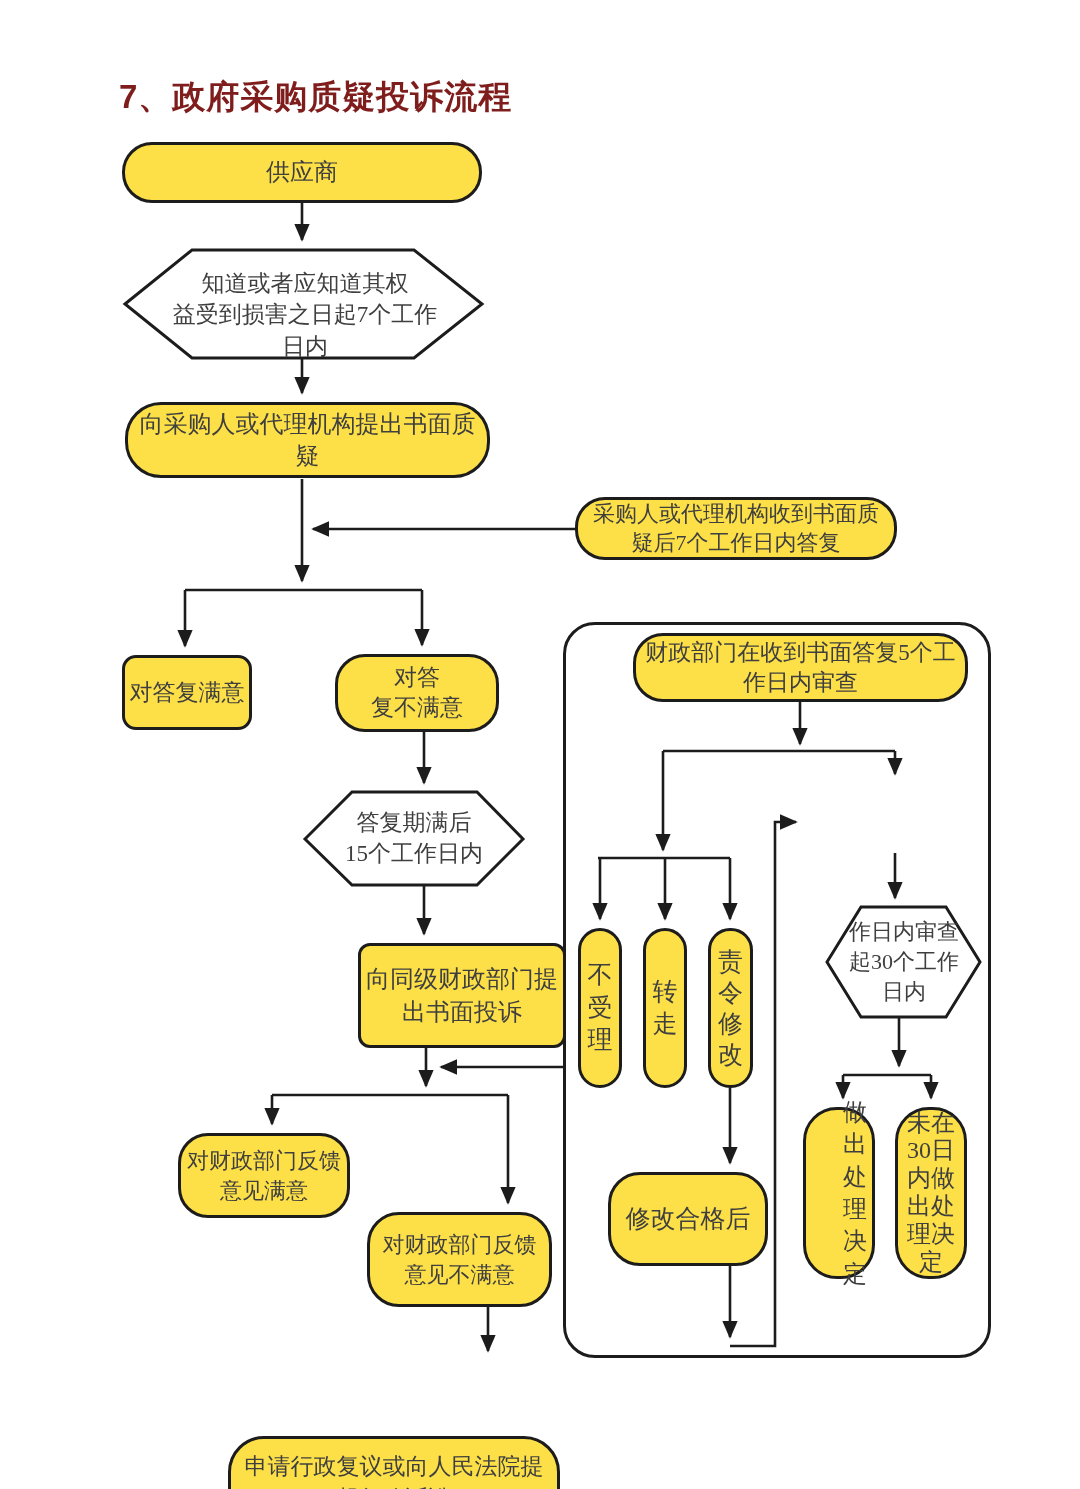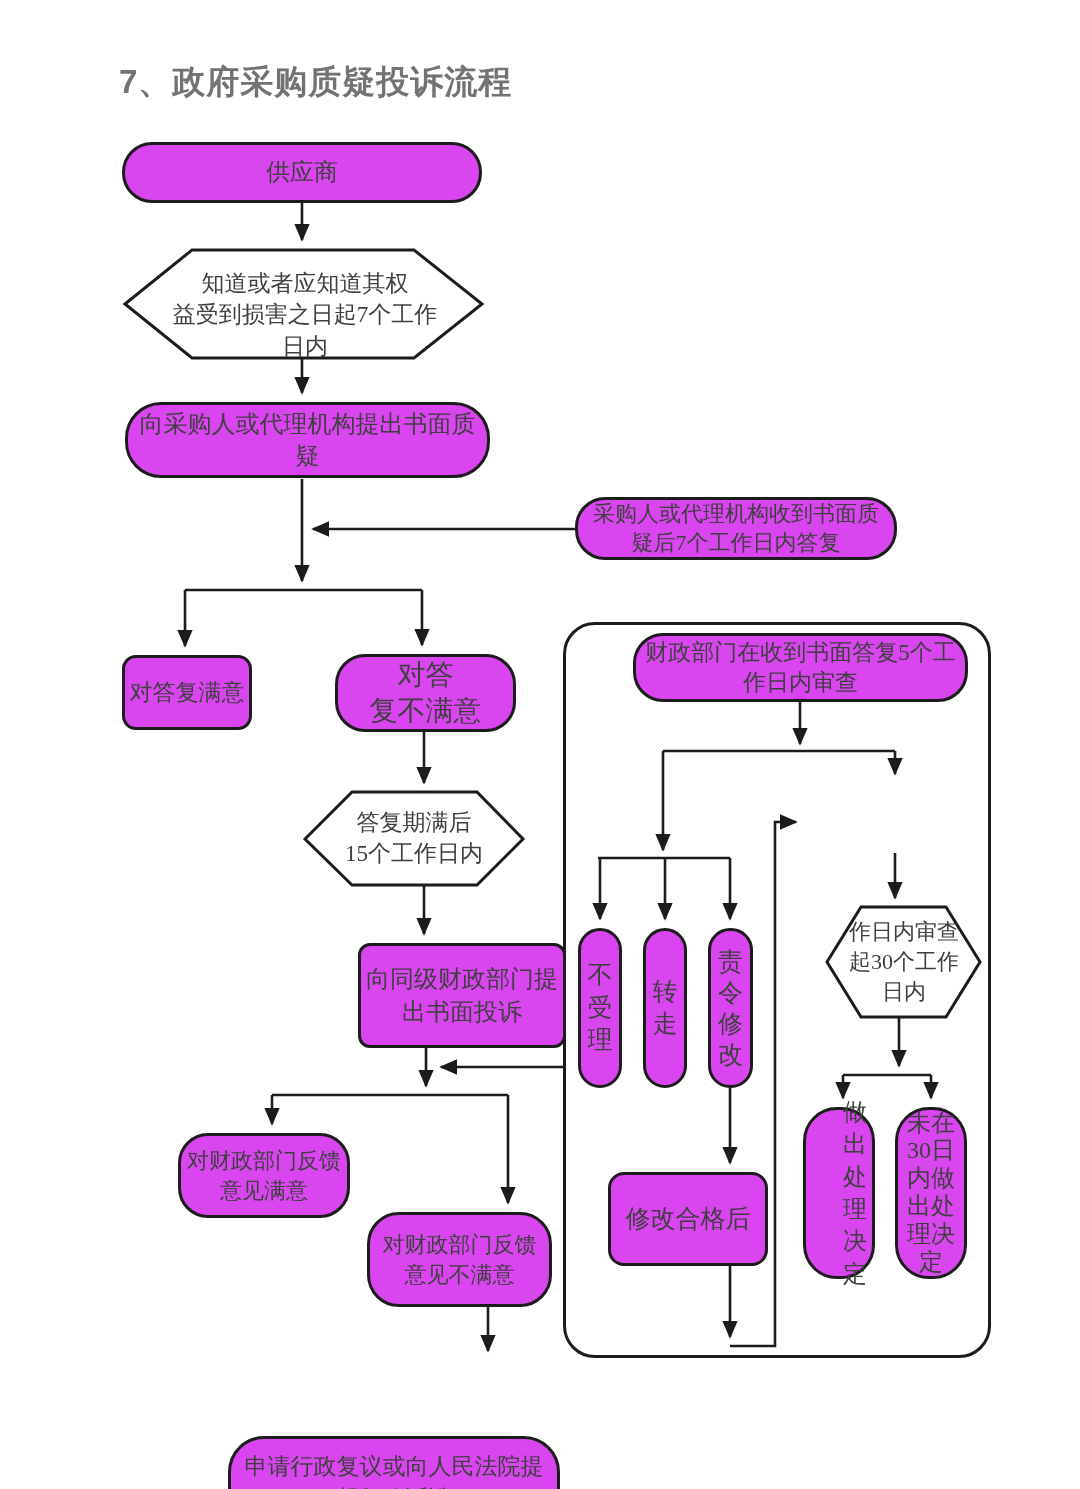--- a/index.html
+++ b/index.html
@@ -4,39 +4,39 @@
 <style>
   html,body{margin:0;padding:0;background:#ffffff;}
   .page{
     position:relative;
     width:1080px;height:1489px;
     background:#ffffff;
     font-family:"Liberation Serif","DejaVu Serif",serif;
     overflow:hidden;
   }
   .title{
-    position:absolute;left:119px;top:60px;
+    position:absolute;left:119px;top:75px;
     font-family:"Liberation Sans","DejaVu Sans",sans-serif;
-    font-size:33px;font-weight:bold;color:#737373;
+    font-size:33px;font-weight:bold;color:#7f1d1d;
     letter-spacing:1px;white-space:nowrap;
   }
   svg.wires{position:absolute;left:0;top:0;}
   .node{
     position:absolute;
     display:flex;align-items:center;justify-content:center;
     text-align:center;
     white-space:pre-line;
     color:#3f3f3f;
     box-sizing:border-box;
     line-height:1.35;
   }
   .box{
     border:3px solid #1c1c1c;
     border-radius:30px;
-    background:#d946ef;
+    background:#fde047;
   }
   .container-box{
     position:absolute;
     border:3px solid #1c1c1c;
     border-radius:32px;
     background:transparent;
     box-sizing:border-box;
   }
   .hex-label{background:transparent;}
 </style>
@@ -117,21 +117,21 @@
 益受到损害之日起7个工作
 日内</div>
 
   <div class="node box" style="left:125px;top:402px;width:365px;height:76px;font-size:24px;border-radius:36px;">向采购人或代理机构提出书面质疑</div>
 
   <div class="node box" style="left:575px;top:497px;width:322px;height:63px;font-size:22px;line-height:1.3;">采购人或代理机构收到书面质
 疑后7个工作日内答复</div>
 
   <div class="node box" style="left:122px;top:655px;width:130px;height:75px;font-size:23px;border-radius:14px;">对答复满意</div>
 
-  <div class="node box" style="left:335px;top:654px;width:181px;height:78px;font-size:28px;line-height:1.3;">对答
+  <div class="node box" style="left:335px;top:654px;width:164px;height:78px;font-size:23px;line-height:1.3;">对答
 复不满意</div>
 
   <div class="node hex-label" style="left:320px;top:798px;width:188px;height:80px;font-size:23px;">答复期满后
 15个工作日内</div>
 
   <div class="node box" style="left:322px;top:943px;width:208px;height:105px;font-size:24px;border-radius:12px;margin-left:36px;">向同级财政部门提
 出书面投诉</div>
 
   <div class="node box" style="left:633px;top:633px;width:335px;height:69px;font-size:23px;line-height:1.3;">财政部门在收到书面答复5个工
 作日内审查</div>
@@ -142,21 +142,21 @@
 理</div>
 
   <div class="node box" style="left:643px;top:928px;width:44px;height:160px;font-size:25px;line-height:1.3;border-radius:22px;">转
 走</div>
 
   <div class="node box" style="left:708px;top:928px;width:45px;height:160px;font-size:25px;line-height:1.25;border-radius:22px;">责
 令
 修
 改</div>
 
-  <div class="node box" style="left:608px;top:1172px;width:160px;height:94px;font-size:25px;border-radius:16px;">修改合格后</div>
+  <div class="node box" style="left:608px;top:1172px;width:160px;height:94px;font-size:25px;border-radius:32px;">修改合格后</div>
 
   <div class="node hex-label" style="left:840px;top:912px;width:128px;height:100px;font-size:22px;line-height:1.35;">作日内审查
 起30个工作
 日内</div>
 
   <div class="node box" style="left:803px;top:1107px;width:72px;height:172px;font-size:24px;line-height:1.35;border-radius:34px;padding-left:32px;">做出
 处理
 决定</div>
 
   <div class="node box" style="left:895px;top:1107px;width:72px;height:172px;font-size:24px;line-height:1.16;border-radius:34px;">未在

